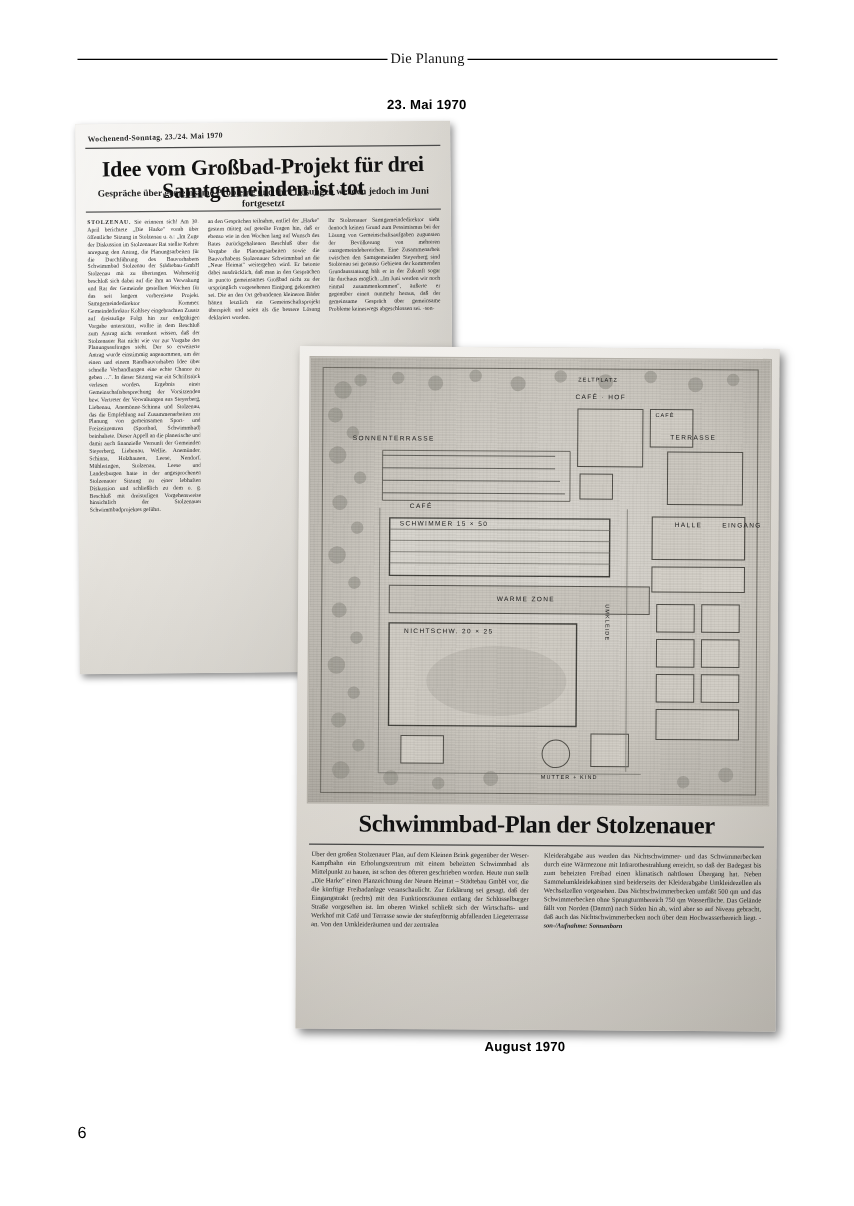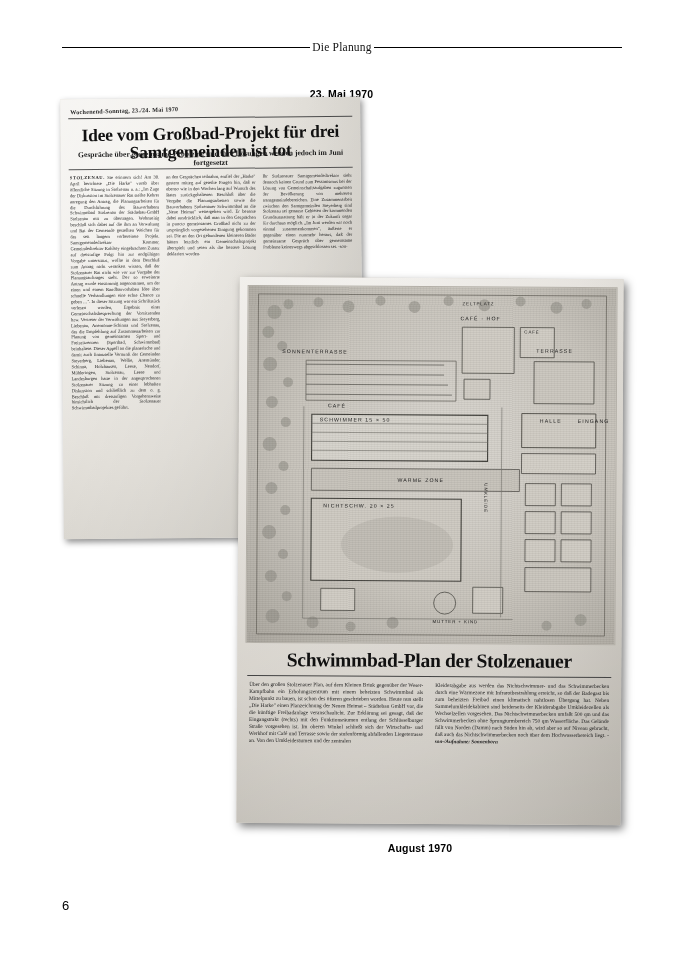--- a/index.html
+++ b/index.html
@@ -41,21 +41,20 @@
   }
 
   
   .caption {
     position: absolute;
     font-family: "Liberation Sans", sans-serif;
     font-weight: bold;
     font-size: 10.5px;
     color: #000;
     letter-spacing: 0.2px;
-    margin-top: 10px;
   }
   .caption-top {
     top: 78px;
     left: 0;
     width: 683px;
     text-align: center;
   }
   .caption-bottom {
     top: 832px;
     left: 230px;

